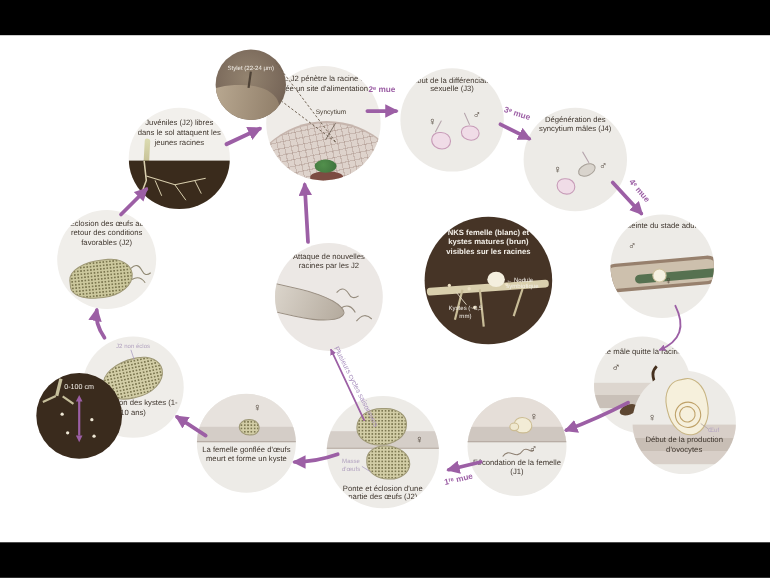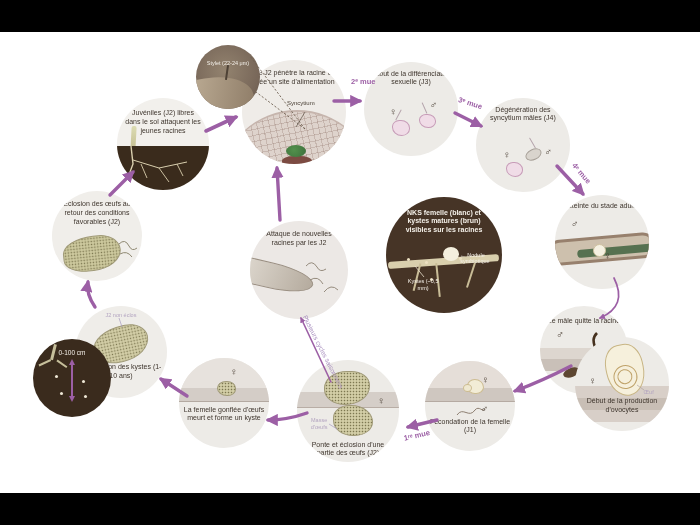--- a/index.html
+++ b/index.html
@@ -343,18 +343,18 @@
     </g>
     <g fill="none" stroke-width="0.7">
       <path d="M305,112 L296,127" stroke="#5f5347"></path>
       <path d="M329,424 L337,429" stroke="#a99cc0"></path>
       <path d="M119,318 L122,327" stroke="#a99cc0"></path>
       <path d="M644,390 L637,385" stroke="#b0a3a0"></path>
       <path d="M424,277 L415,266" stroke="#e8e0cd" stroke-width="0.8"></path>
     </g>
   </svg>
 
-  <div class="muelab" style="left:335px;top:77px;margin-left:16px;">2ᵉ mue</div>
+  <div class="muelab" style="left:335px;top:77px;">2ᵉ mue</div>
   <div class="muelab" style="left:460px;top:95px;transform:rotate(18deg);">3ᵉ mue</div>
   <div class="muelab" style="left:577px;top:161px;transform:rotate(50deg);">4ᵉ mue</div>
   <div class="muelab" style="left:403px;top:434px;transform:rotate(-13deg);">1ʳᵉ mue</div>
   <div class="cyclab" style="left:308px;top:314px;transform:rotate(63deg);">Plusieurs cycles saisonniers</div>
 </div>
 
 </body></html>

